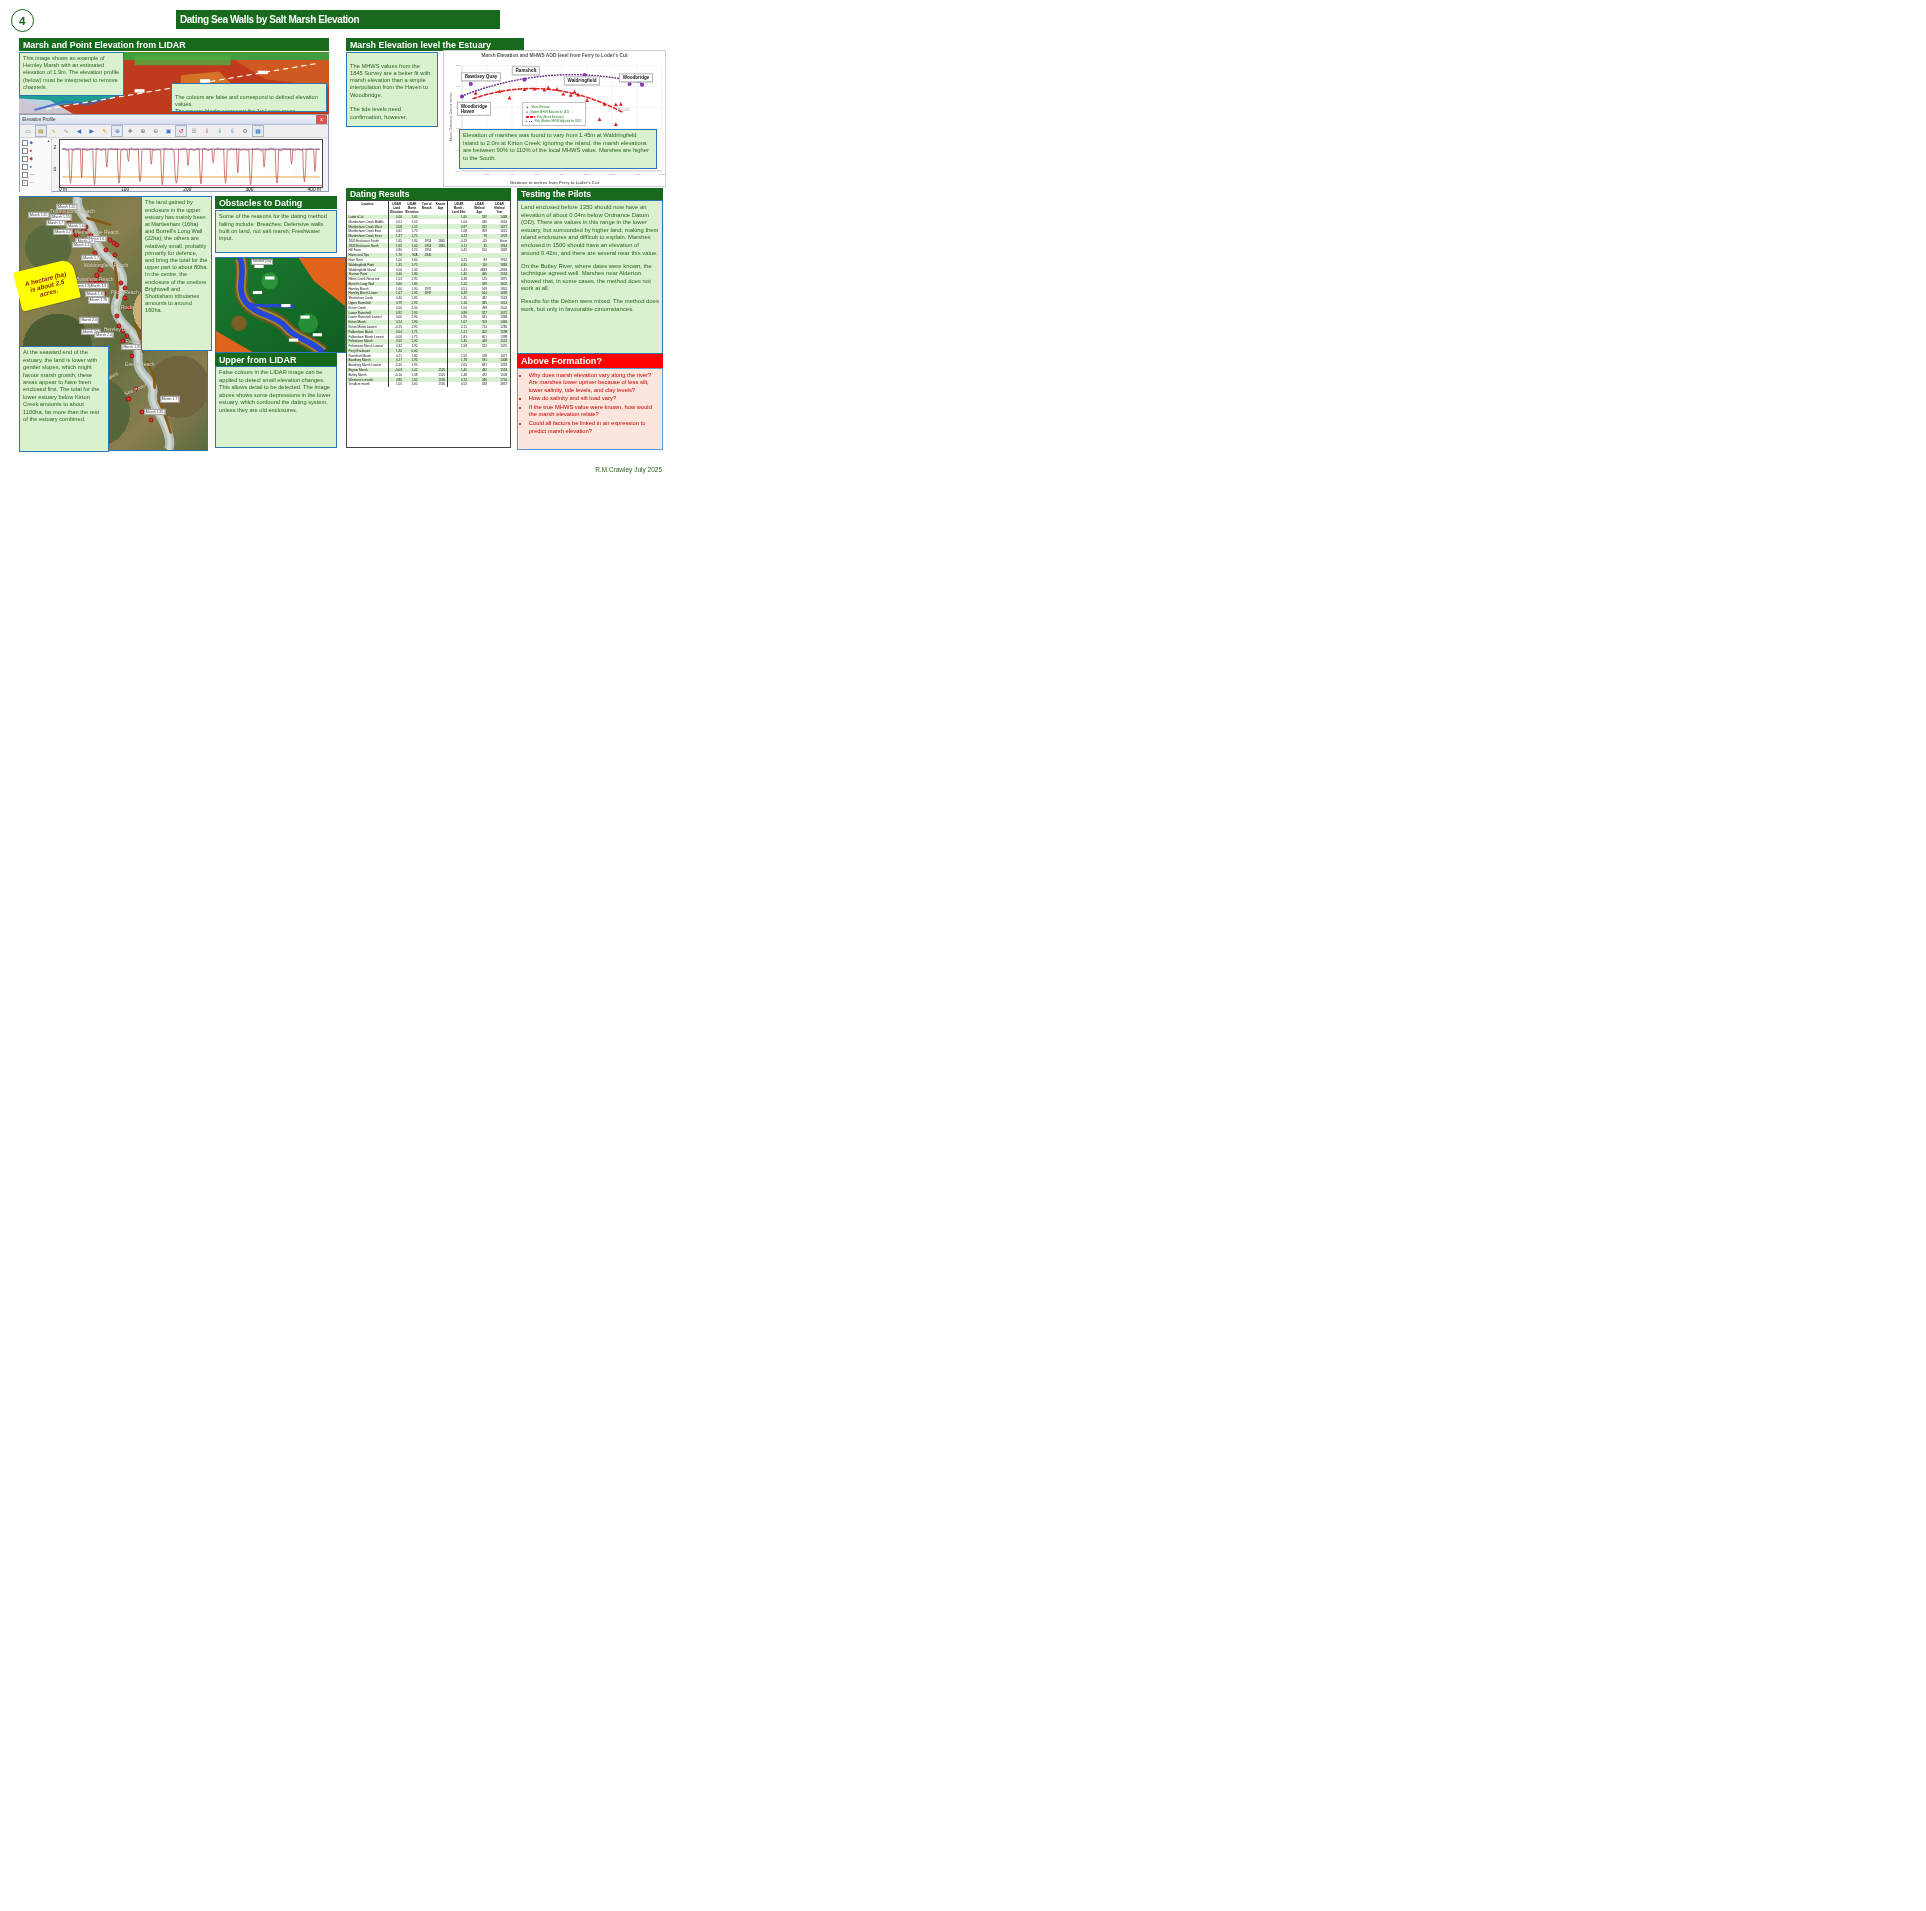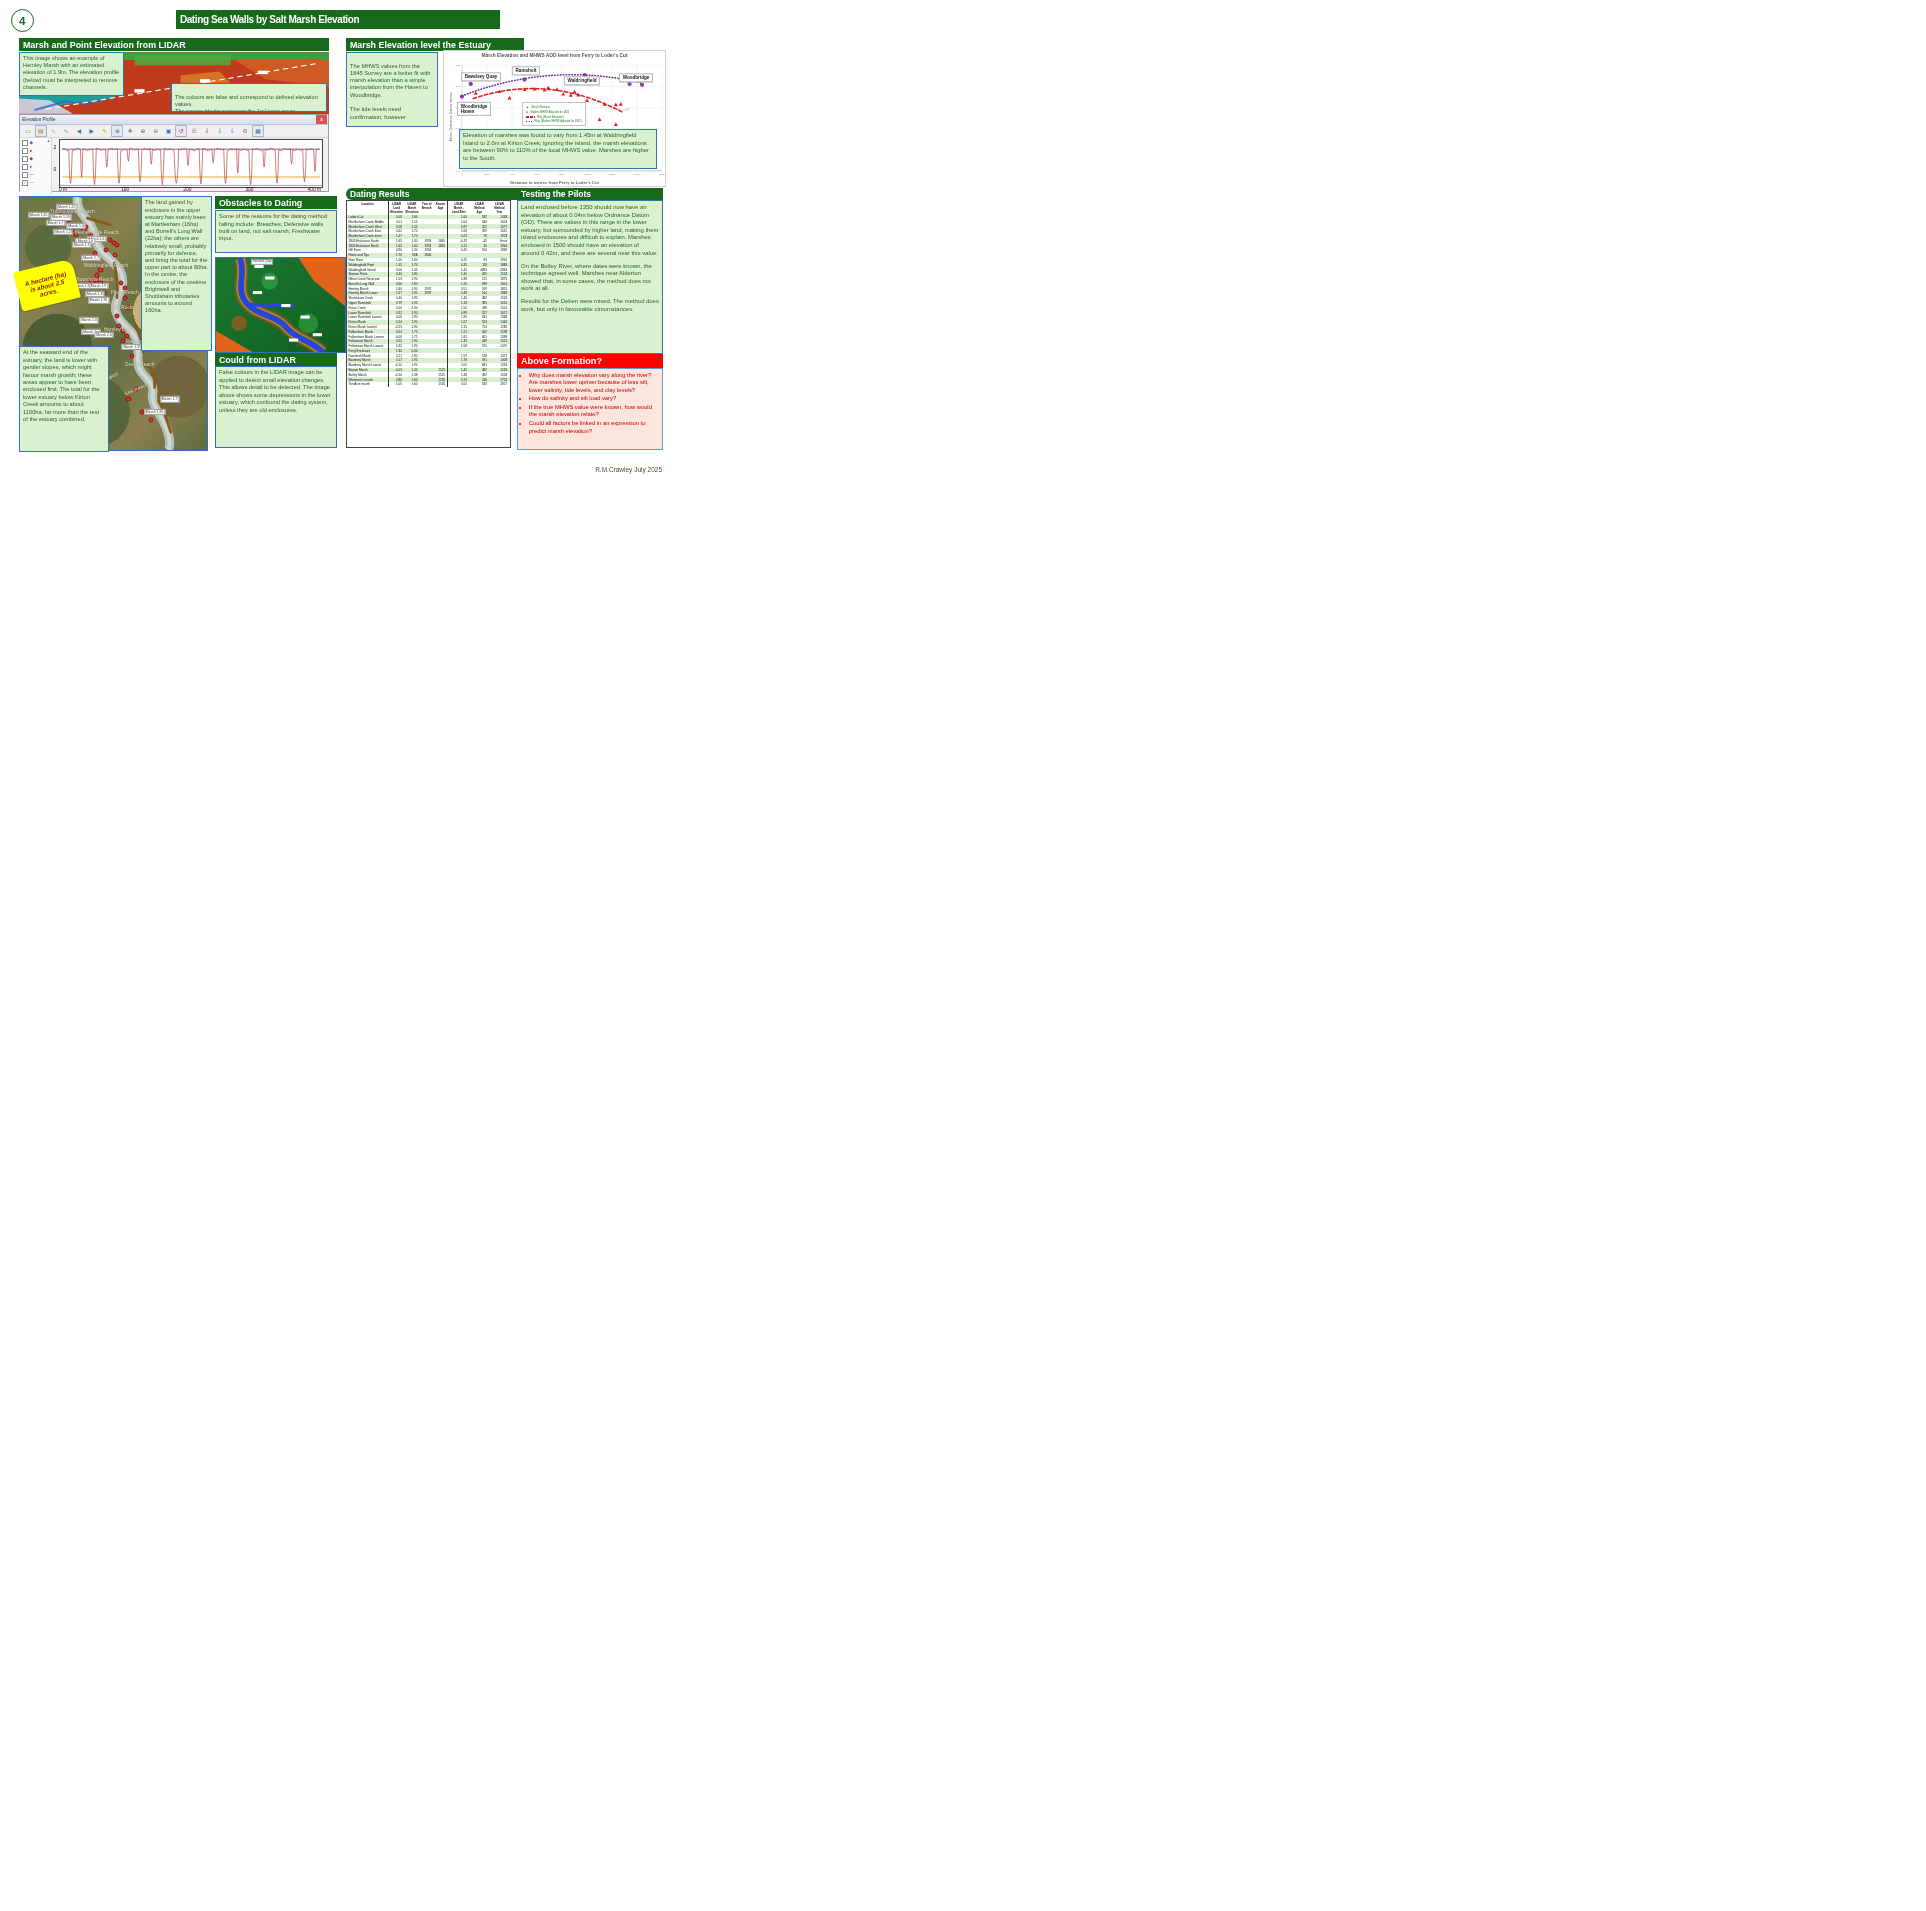--- a/index.html
+++ b/index.html
@@ -300,21 +300,21 @@
       <rect x="170" y="120" width="24" height="8" fill="#fff"></rect>
       <rect x="220" y="150" width="24" height="8" fill="#fff"></rect>
       <rect x="250, " height="0" width="0"></rect>
       <rect x="252" y="196" width="24" height="8" fill="#fff"></rect>
       <rect x="190" y="210" width="24" height="8" fill="#fff"></rect>
     </svg>
     <span class="chip" style="left:46px;top:3.9px;font-size:2.7px;">Ramsholt Quay</span>
   </div>
 
   <div class="abs green-hd" style="left:215px;top:353px;width:122px;height:13px;">
-    <span style="font-size:8.9px;">Could from LIDAR</span>
+    <span style="font-size:8.9px;">Upper from LIDAR</span>
   </div>
   <div class="abs note" style="left:215px;top:366px;width:122px;height:82px;font-size:5.7px;line-height:7.5px;">
     <span>False colours in the LIDAR image can be applied to detect small elevation changes. This allows detail to be detected.  The image above shows some depressions in the lower estuary, which confound the dating system, unless they are old enclosures.</span>
   </div>
 
   <div class="abs green-hd" style="left:346px;top:38px;width:178px;height:13px;">
     <span style="font-size:8.9px;">Marsh Elevation level the Estuary</span>
   </div>
   <div class="abs note pre" style="left:346px;top:52px;width:92px;height:75px;font-size:5.7px;line-height:7.3px;">
     <span>The MHWS values from the 1845 Survey are a better fit with marsh elevation than a simple interpolation from the Haven to Woodbridge.
@@ -412,21 +412,21 @@
           </div>
         </div>
       </div>
     <div style="position:absolute;left:0;bottom:1.5px;width:100%;text-align:center;font-size:4.2px;font-weight:bold;color:#666;">Distance in metres from Ferry to Loder's Cut</div>
   </div>
 
   <div class="abs note" style="left:459px;top:129px;width:198px;height:40px;font-size:5.8px;line-height:7.5px;z-index:5;">
     <span>Elevation of marshes was found to vary from 1.45m at Waldringfield Island to 2.0m at Kirton Creek; ignoring the island, the marsh elevations are between 90% to 110% of the local MHWS value. Marshes are higher to the South.</span>
   </div>
 
-  <div class="abs green-hd" style="left:346px;top:188px;width:193px;height:12px;border-radius:6px;">
+  <div class="abs green-hd" style="left:346px;top:188px;width:165px;height:12px;">
     <span style="font-size:8.5px;">Dating Results</span>
   </div>
   <div class="abs" style="left:346px;top:200px;width:165px;height:248px;background:#fff;border:0.6px solid #444;box-sizing:border-box;overflow:hidden;">
     <table class="dr" id="dr-table">
         <thead>
           <tr>
             <th style="width: 26%;">Location</th>
             <th class="vline" style="width: 9.5%;">LIDAR
 Land
 Elevation</th>

